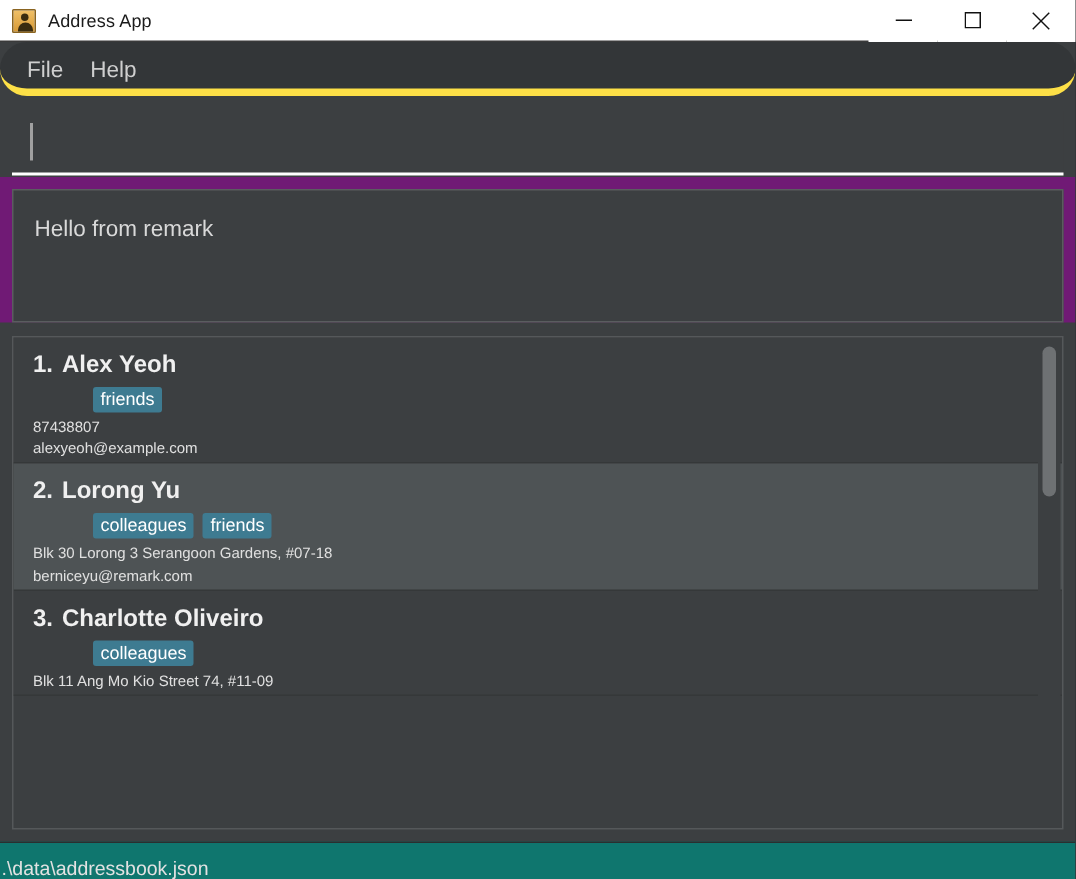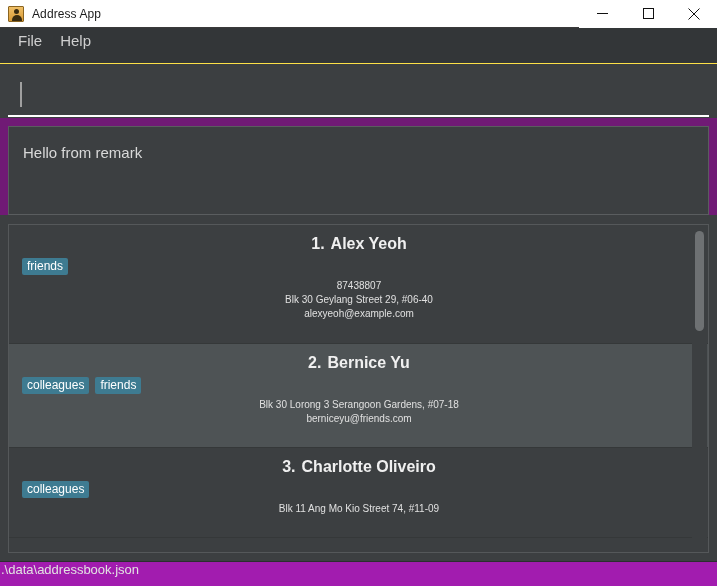--- a/index.html
+++ b/index.html
@@ -82,23 +82,24 @@
     background: #ffffff;
   }
   .winbtn svg { display: block; }
 
   
   .menubar {
     height: 36px;
     min-height: 36px;
     background: #333638;
     display: flex;
-    align-items: flex-start;
+    align-items: flex-end;
     padding-left: 9px;
-    border-bottom: 1px solid #fde047;
+    border-bottom: 5px solid #fde047;
+    border-radius: 18px;
   }
   .menu-item {
     font-size: 15px;
     color: #cfcfcf;
     padding: 4px 9px;
     cursor: default;
     white-space: nowrap;
   }
 
   
@@ -165,39 +166,39 @@
   }
   .list-inner {
     position: absolute;
     left: 0; top: 0;
     width: 100%;
     height: 100%;
     overflow: hidden;
   }
   .card {
     background: #3c3f41;
-    padding: 10px 12px 21px 13px;
+    padding: 10px 12px 1px 13px;
     border-bottom: 1px solid #353839;
-    text-align: center;
   }
   .card.selected {
     background: #4e5355;
   }
   .card-title {
     font-size: 16px;
     font-weight: bold;
     color: #f0f0f0;
     margin-bottom: 5px;
     white-space: nowrap;
   }
   .card-title .idx { margin-right: 6px; }
   .tags {
     display: flex;
     gap: 6px;
     margin-bottom: 4px;
+    margin-left: 40px;
   }
   .tag {
     font-size: 12px;
     color: #ffffff;
     background: #3e7b91;
     border-radius: 2px;
     padding: 2px 5px 3px 5px;
     line-height: 1;
     white-space: nowrap;
   }
@@ -224,24 +225,24 @@
     width: 9px;
     height: 100px;
     background: #6e7173;
     border-radius: 5px;
   }
 
   
   .statusbar {
     height: 25px;
     min-height: 25px;
-    background: #a21caf;
+    background: #0f766e;
     border-top: 1px solid #2b2e2f;
     display: flex;
-    align-items: flex-start;
+    align-items: flex-end;
     padding-left: 1px;
   }
   .status-text {
     font-size: 13px;
     color: #e2e2e2;
     white-space: nowrap;
   }
 </style>
 </head>
 <body>
@@ -295,34 +296,33 @@
     <div class="list-inner">
 
       <div class="card">
         <div class="card-title">
           <span class="idx">1.</span><span>Alex Yeoh</span>
         </div>
         <div class="tags">
           <span class="tag">friends</span>
         </div>
         <div class="field">87438807</div>
-        <div class="field">Blk 30 Geylang Street 29, #06-40</div>
         <div class="field">alexyeoh@example.com</div>
       </div>
 
       <div class="card selected">
         <div class="card-title">
-          <span class="idx">2.</span><span>Bernice Yu</span>
+          <span class="idx">2.</span><span>Lorong Yu</span>
         </div>
         <div class="tags">
           <span class="tag">colleagues</span>
           <span class="tag">friends</span>
         </div>
         <div class="field">Blk 30 Lorong 3 Serangoon Gardens, #07-18</div>
-        <div class="field">berniceyu@friends.com</div>
+        <div class="field">berniceyu@remark.com</div>
       </div>
 
       <div class="card">
         <div class="card-title">
           <span class="idx">3.</span><span>Charlotte Oliveiro</span>
         </div>
         <div class="tags">
           <span class="tag">colleagues</span>
         </div>
         <div class="field">Blk 11 Ang Mo Kio Street 74, #11-09</div>

